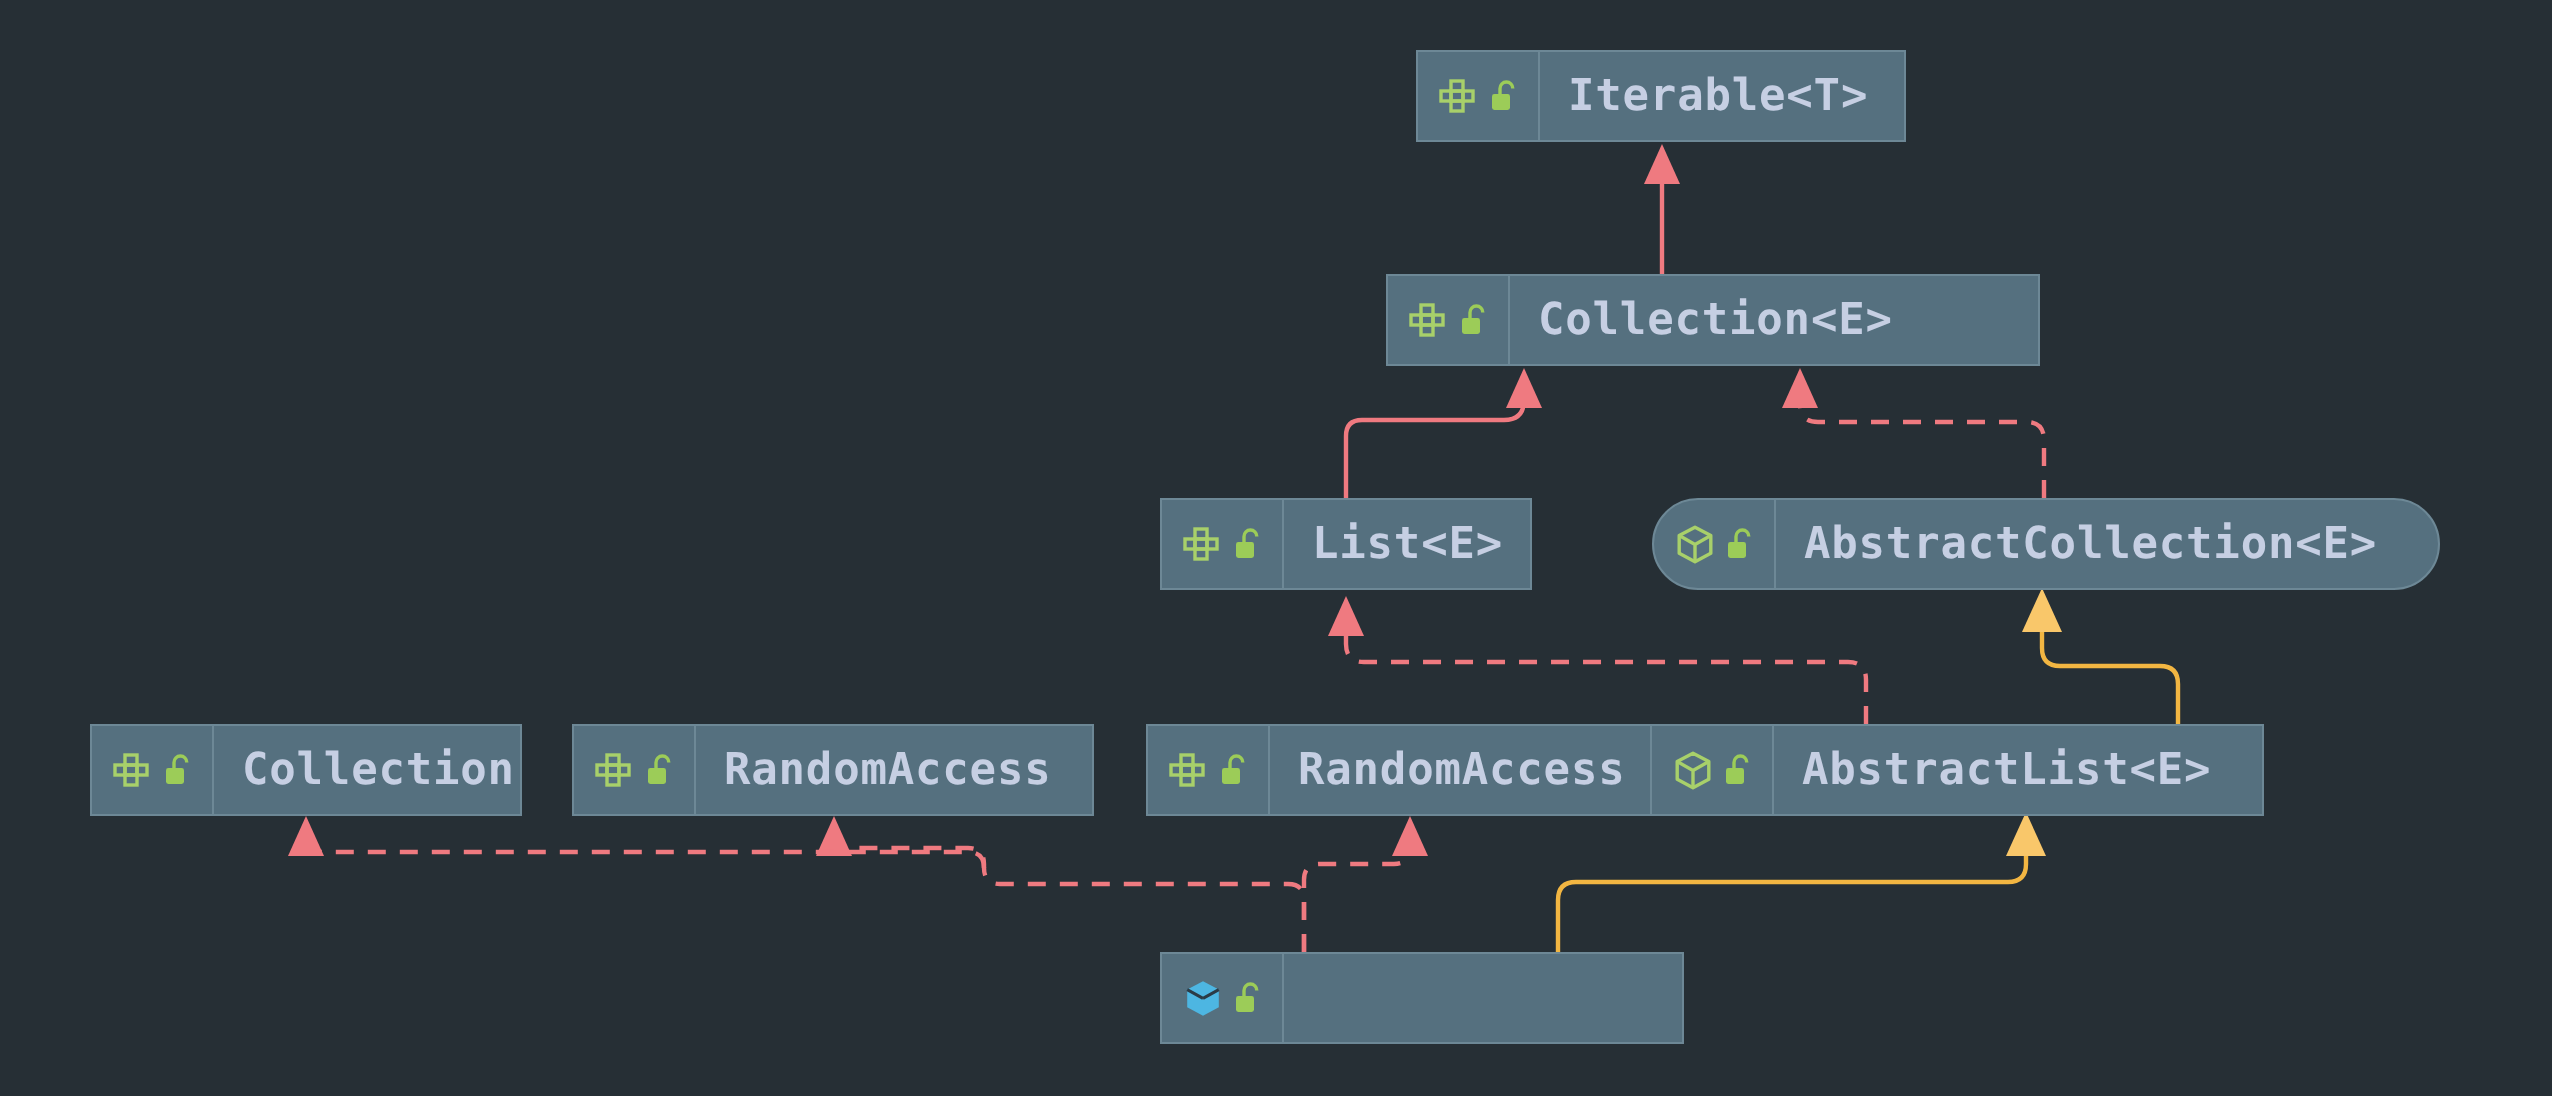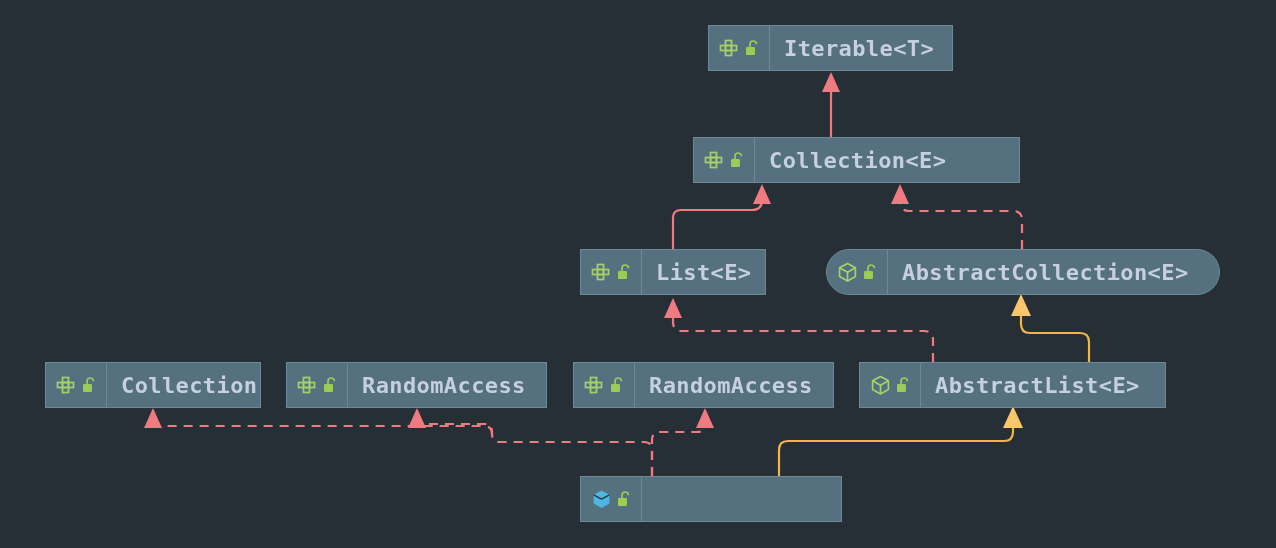--- a/index.html
+++ b/index.html
@@ -259,21 +259,21 @@
       <span>
         <svg class="ic" width="15" height="18" viewBox="0 0 15 18">
           <path d="M5 8 V5.2 A3.2 3.2 0 0 1 11.4 5.2" fill="none" stroke="#9ccc58" stroke-width="1.7"></path>
           <rect x="1" y="8" width="9" height="8" rx="1.2" fill="#9ccc58"></rect>
         </svg>
       </span>
     </div>
     <div class="label">RandomAccess</div>
   </div>
 
-  <div class="node" style="left:859px; top:362px; width:307px;">
+  <div class="node" style="left:825px; top:362px; width:307px;">
     <div class="gutter">
       <span>
         <svg class="ic" width="21" height="21" viewBox="0 0 21 21">
           <g fill="none" stroke="#a8d06a" stroke-width="1.7" stroke-linejoin="round">
             <path d="M10.5 1.6 L18.4 5.8 V14.6 L10.5 18.9 L2.6 14.6 V5.8 Z"></path>
             <path d="M10.5 10.2 L18.4 5.8 M10.5 10.2 L2.6 5.8 M10.5 10.2 V18.9"></path>
           </g>
         </svg>
       </span>
       <span>

